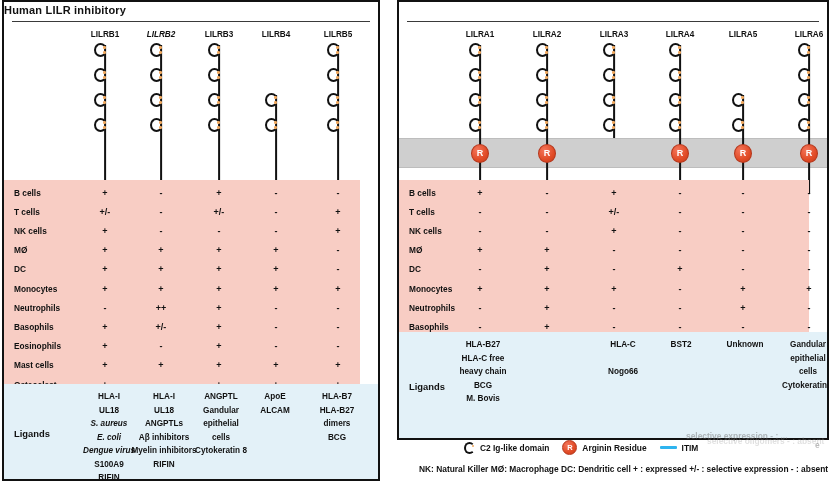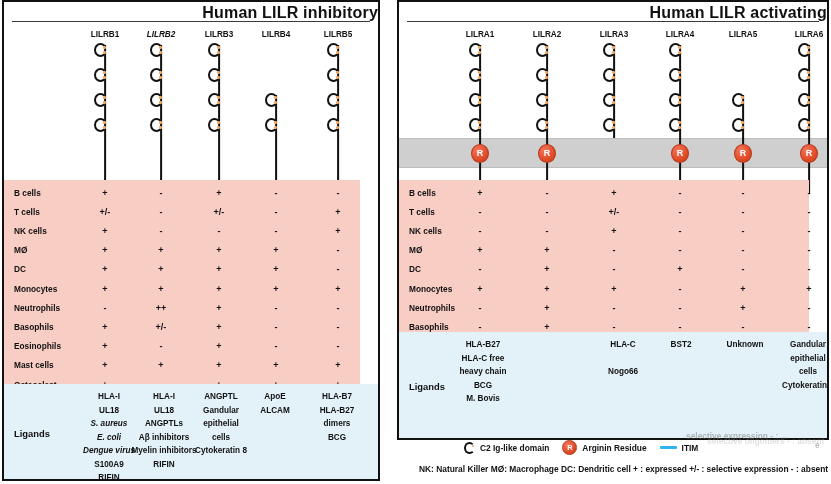--- a/index.html
+++ b/index.html
@@ -7,21 +7,21 @@
        font-family:"Liberation Sans","DejaVu Sans",sans-serif;
        color:#111;}
   .stage{position:relative;width:831px;height:484px;}
 
   .panel{position:absolute;top:0;box-sizing:border-box;
          border:2px solid #111;background:#fff;overflow:hidden;}
   .panel-left{left:2px;width:378px;height:481px;}
   .panel-right{left:397px;width:432px;height:440px;}
 
   .panel-title{position:absolute;left:0;right:0;top:2px;height:16px;
-               text-align:right;font-size:16px;font-weight:bold;
+               text-align:left;font-size:11px;font-weight:bold;
                letter-spacing:.2px;}
   .title-rule{position:absolute;left:8px;right:8px;top:19px;height:0;
               border-top:1.6px solid #3a3a3a;}
 
   
   .diagram{position:absolute;left:0;right:0;top:20px;}
   .colhead{position:absolute;transform:translateX(-50%);
            font-size:8.2px;font-weight:bold;white-space:nowrap;}
 
   .tm{position:absolute;left:0;right:0;background:#cfcfcf;
@@ -319,21 +319,20 @@
         <div class="lig-col" style="left:333px;">
           <div>HLA-B7</div>
           <div>HLA-B27</div>
           <div>dimers</div>
           <div>BCG</div>
         </div>
       </div>
   </div>
 
   <div class="panel panel-right">
-    <div class="panel-title">Human LILR activating</div>
     <div class="title-rule"></div>
 
     <div class="diagram" id="right-diagram" style="height: 178px;">
         <div class="tm" style="top:116px;height:28px;"></div>
         <div class="colhead" style="left:81px;top:8px;">LILRA1</div>
         <div class="rec" style="left:81px;top:0;width:40px;height:172px;">
           <div class="stalk" style="top:23px;height:149px;"></div>
           <div class="dom" style="left:50%;margin-left:-11px;top:21px;"></div>
           <div class="dot" style="left:50%;margin-left:-1.6px;top:24px;"></div>
           <div class="dot" style="left:50%;margin-left:-1.6px;top:29.2px;"></div>

